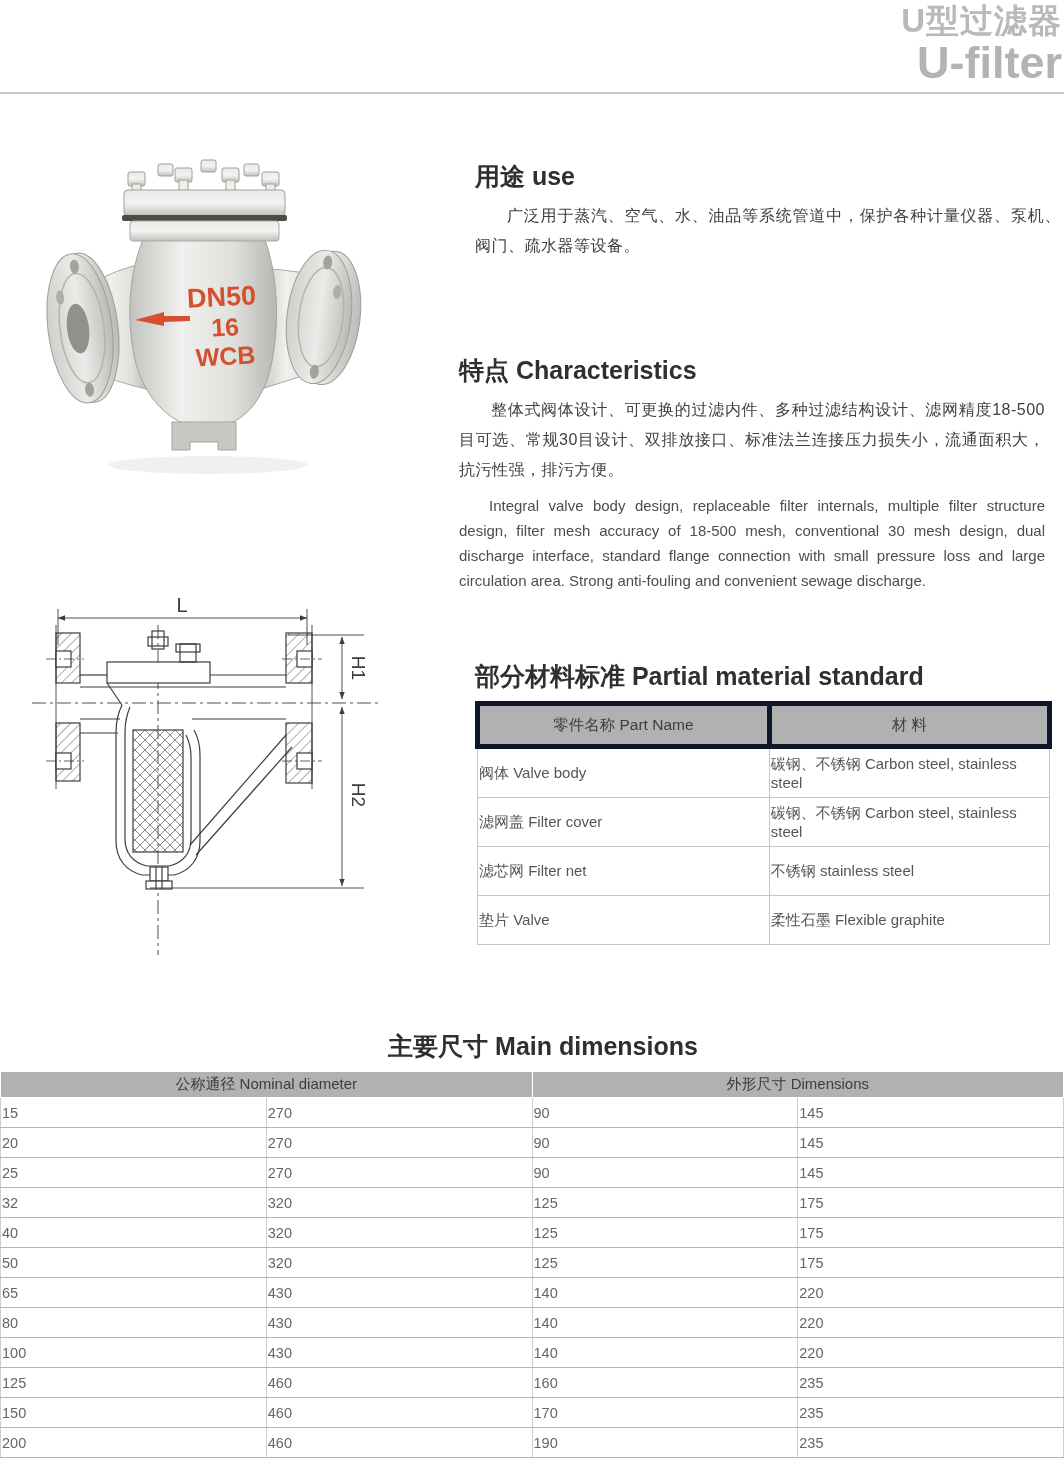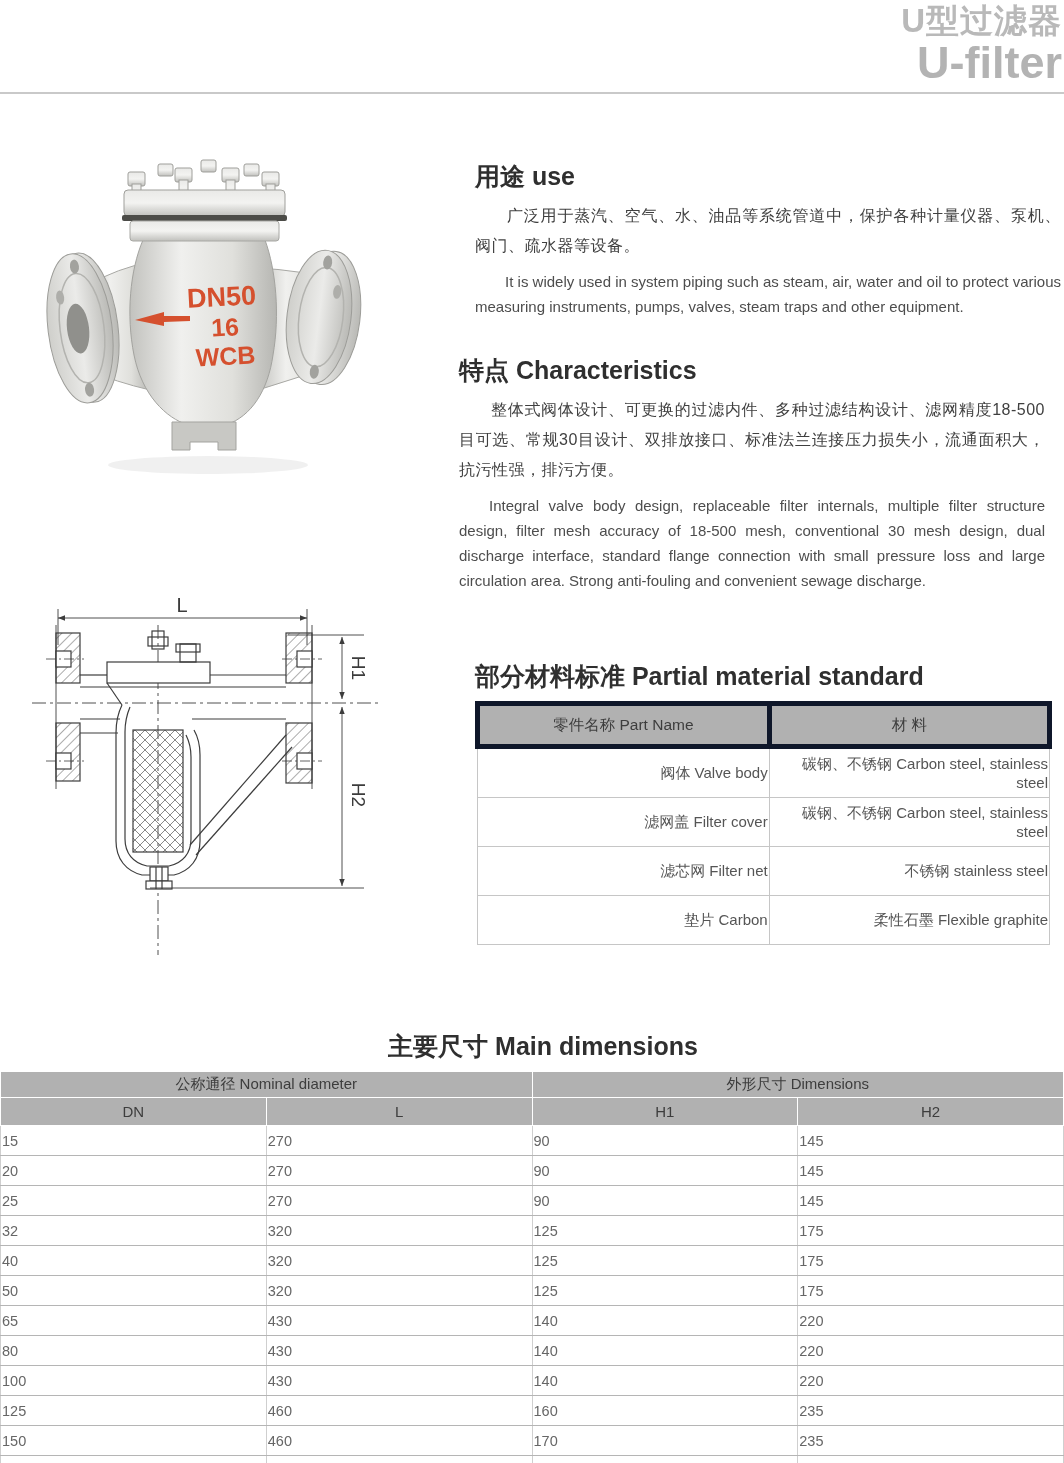--- a/index.html
+++ b/index.html
@@ -14,21 +14,21 @@
   .sec{position:absolute;}
   .sec h2{margin:0 0 8px 0;font-size:25px;font-weight:bold;color:#2f2f2f;}
   .p-zh{margin:0;font-size:16px;line-height:30px;color:#3f3f3f;text-align:justify;
         text-indent:2em;letter-spacing:0.5px;}
   .p-en{margin:8px 0 0 0;font-size:15px;line-height:25px;color:#4d4d4d;text-align:justify;
         text-indent:2em;}
   
   .mat-table{width:100%;border-collapse:collapse;table-layout:fixed;}
   .mat-table th{background:#b1b1b1;color:#3d3d3d;font-weight:normal;font-size:15.5px;
         height:36px;border:5px solid #0f172a;}
-  .mat-table td{height:46px;text-align:right;vertical-align:middle;font-size:15px;
+  .mat-table td{height:46px;text-align:left;vertical-align:middle;font-size:15px;
         color:#555;background:#fff;border:1px solid #c6c6c6;}
   
   .dims-table{width:100%;border-collapse:collapse;table-layout:fixed;border:1px solid #b7b7b7;}
   .dims-table th{background:#b1b1b1;color:#3d3d3d;font-weight:normal;font-size:15px;
         border:1px solid #fff;}
   .dims-table tr.group th{height:23px;}
   .dims-table tr.cols th{height:25px;}
   .dims-table td{height:27px;text-align:left;font-size:14.5px;color:#666;background:#fff;
         border-bottom:1px solid #b5b5b5;border-left:1px solid #cfcfcf;border-right:1px solid #cfcfcf;}
   svg text{font-family:"Liberation Sans","DejaVu Sans",sans-serif;}
@@ -114,21 +114,20 @@
       <text x="185" y="156" font-size="27" text-anchor="middle">DN50</text>
       <text x="187" y="186" font-size="25" text-anchor="middle">16</text>
       <text x="186" y="215" font-size="25" text-anchor="middle">WCB</text>
     </g>
     <polygon points="97,170 126,162 126,166 152,166 152,171 126,172 126,176" fill="#d5502e"></polygon>
   </svg>
 
   <div class="sec" style="left:475px;top:124px;width:586px;margin-top:36px;">
     <h2>用途 use</h2>
     <p class="p-zh">广泛用于蒸汽、空气、水、油品等系统管道中，保护各种计量仪器、泵机、阀门、疏水器等设备。</p>
-    <p class="p-en">It is widely used in system piping such as steam, air, water and oil to protect various measuring instruments, pumps, valves, steam traps and other equipment.</p>
   </div>
 
   <div class="sec" style="left:459px;top:354px;width:586px;">
     <h2>特点 Characteristics</h2>
     <p class="p-zh">整体式阀体设计、可更换的过滤内件、多种过滤结构设计、滤网精度18-500目可选、常规30目设计、双排放接口、标准法兰连接压力损失小，流通面积大，抗污性强，排污方便。</p>
     <p class="p-en">Integral valve body design, replaceable filter internals, multiple filter structure design, filter mesh accuracy of 18-500 mesh, conventional 30 mesh design, dual discharge interface, standard flange connection with small pressure loss and large circulation area. Strong anti-fouling and convenient sewage discharge.</p>
   </div>
 
   <svg class="sec" style="left:30px;top:595px;" width="430" height="370" viewBox="0 0 430 370">
     <defs>
@@ -225,47 +224,41 @@
           </tr>
           <tr>
             <td>滤网盖 Filter cover</td>
             <td>碳钢、不锈钢 Carbon steel, stainless steel</td>
           </tr>
           <tr>
             <td>滤芯网 Filter net</td>
             <td>不锈钢 stainless steel</td>
           </tr>
           <tr>
-            <td>垫片 Carbon</td>
+            <td>垫片 Valve</td>
             <td>柔性石墨 Flexible graphite</td>
           </tr>
         </tbody>
     </table>
   </div>
 
   <div class="sec" style="left:0;top:1030px;width:1064px;">
     <h2 style="margin-left:22px;text-align:center;">主要尺寸 Main dimensions</h2>
     <table class="dims-table">
       <colgroup>
           <col style="width:25%">
           <col style="width:25%">
           <col style="width:25%">
           <col style="width:25%">
         </colgroup>
       <thead>
         <tr class="group">
           <th colspan="2">公称通径 Nominal diameter</th>
           <th colspan="2">外形尺寸 Dimensions</th>
         </tr>
-        <tr class="cols">
-          <th>DN</th>
-          <th>L</th>
-          <th>H1</th>
-          <th>H2</th>
-        </tr>
       </thead>
       <tbody>
           <tr>
             <td>15</td>
             <td>270</td>
             <td>90</td>
             <td>145</td>
           </tr>
           <tr>
             <td>20</td>

